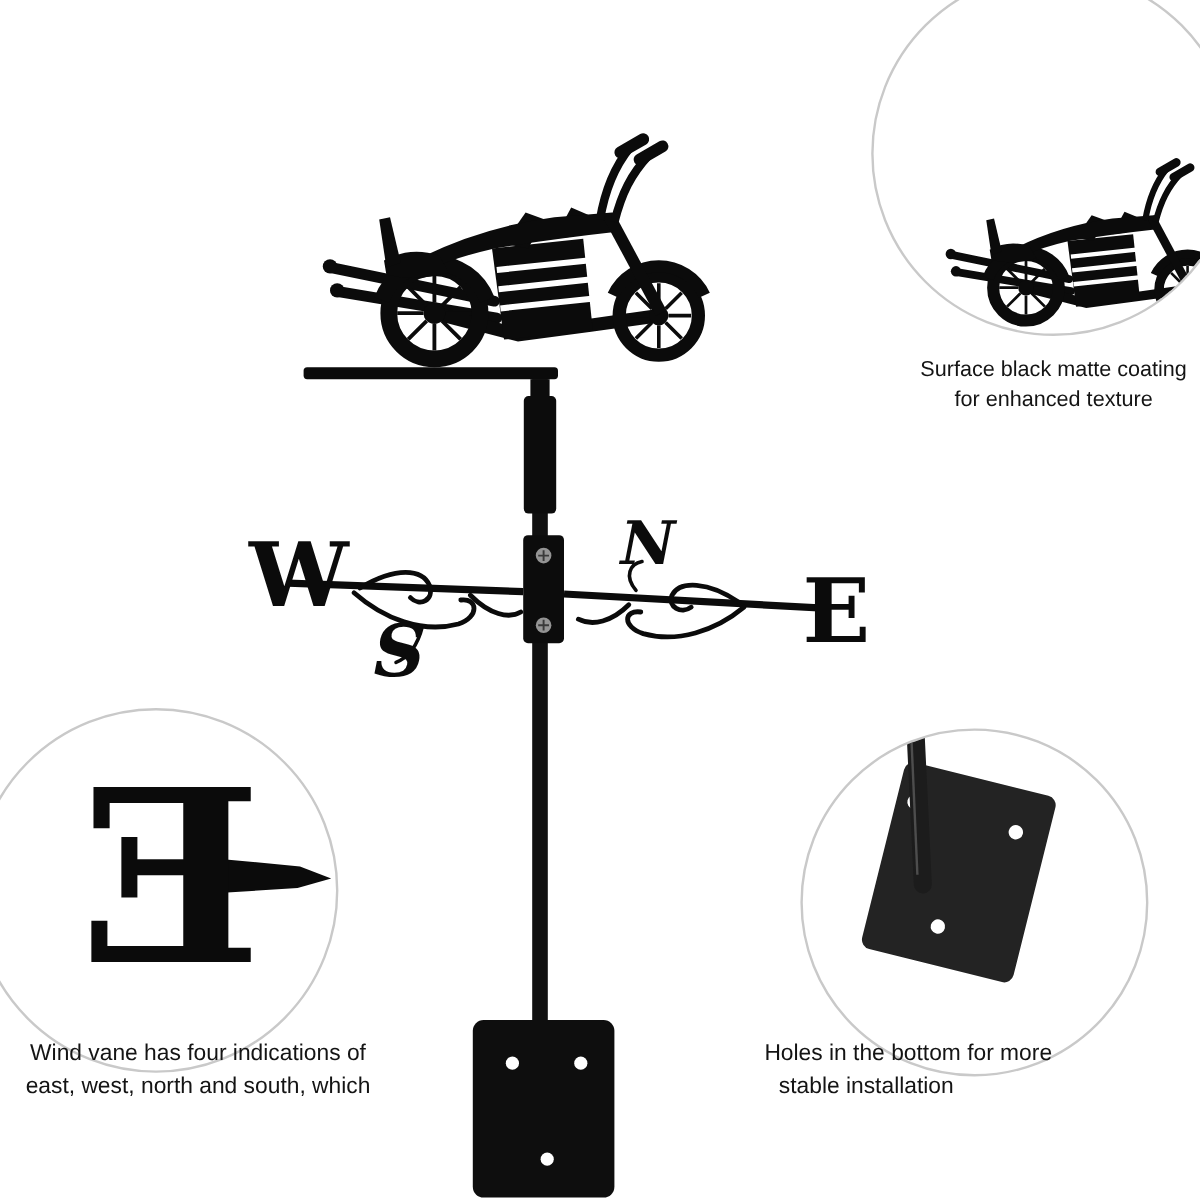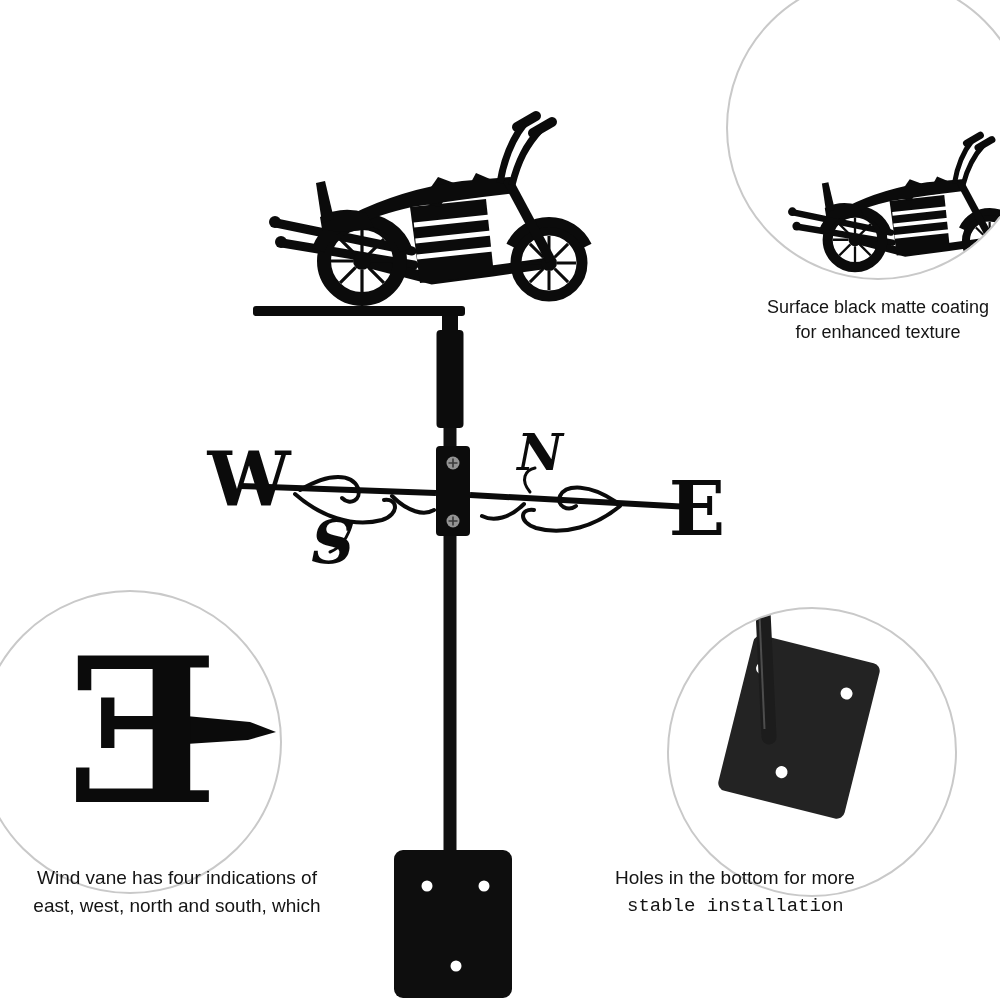--- a/index.html
+++ b/index.html
@@ -7,21 +7,21 @@
     position:relative;width:1000px;height:1000px;overflow:hidden;
     background:#ffffff;font-family:"Liberation Sans",sans-serif;
   }
   .abs{position:absolute;}
   .zoom-circle{
     position:absolute;border:2px solid #c9c9c9;border-radius:50%;
     overflow:hidden;background:#ffffff;box-sizing:border-box;
   }
   .caption{position:absolute;color:#141414;font-size:19px;line-height:28px;font-weight:400;}
   .caption.center{text-align:center;}
-  .caption .indent{padding-left:12px;font-family:Liberation Mono, monospace;}
+  .caption .indent{padding-left:12px;}
   svg{display:block;}
   text.dir{font-family:"DejaVu Serif","Liberation Serif",serif;font-weight:bold;fill:#0b0b0b;}
   text.dir-script{font-family:"DejaVu Serif","Liberation Serif",serif;font-weight:bold;font-style:italic;fill:#0b0b0b;}
   .swirl{fill:none;stroke:#0b0b0b;stroke-width:4;stroke-linecap:round;}
 </style>
 </head>
 <body>
 
 <div id="canvas">
 
@@ -148,23 +148,23 @@
         <path d="M90.5 6 L95.5 120" stroke="#4d4d4d" stroke-width="2" fill="none"></path>
       </g>
     </svg>
   </div>
 
   <div class="caption center" style="left:733px;top:295px;width:290px;font-size:18px;line-height:25px">
     <div>Surface black matte coating</div>
     <div>for enhanced texture</div>
   </div>
 
-  <div class="caption center" style="left:12px;top:864px;width:330px">
+  <div class="caption center" style="left:0px;top:864px;width:330px">
     <div>Wind vane has four indications of</div>
     <div>east, west, north and south, which</div>
   </div>
 
-  <div class="caption" style="left:615px;top:864px;width:300px">
+  <div class="caption" style="left:637px;top:864px;width:300px">
     <div>Holes in the bottom for more</div>
     <div class="indent">stable installation</div>
   </div>
 
 </div>
 
 </body></html>

